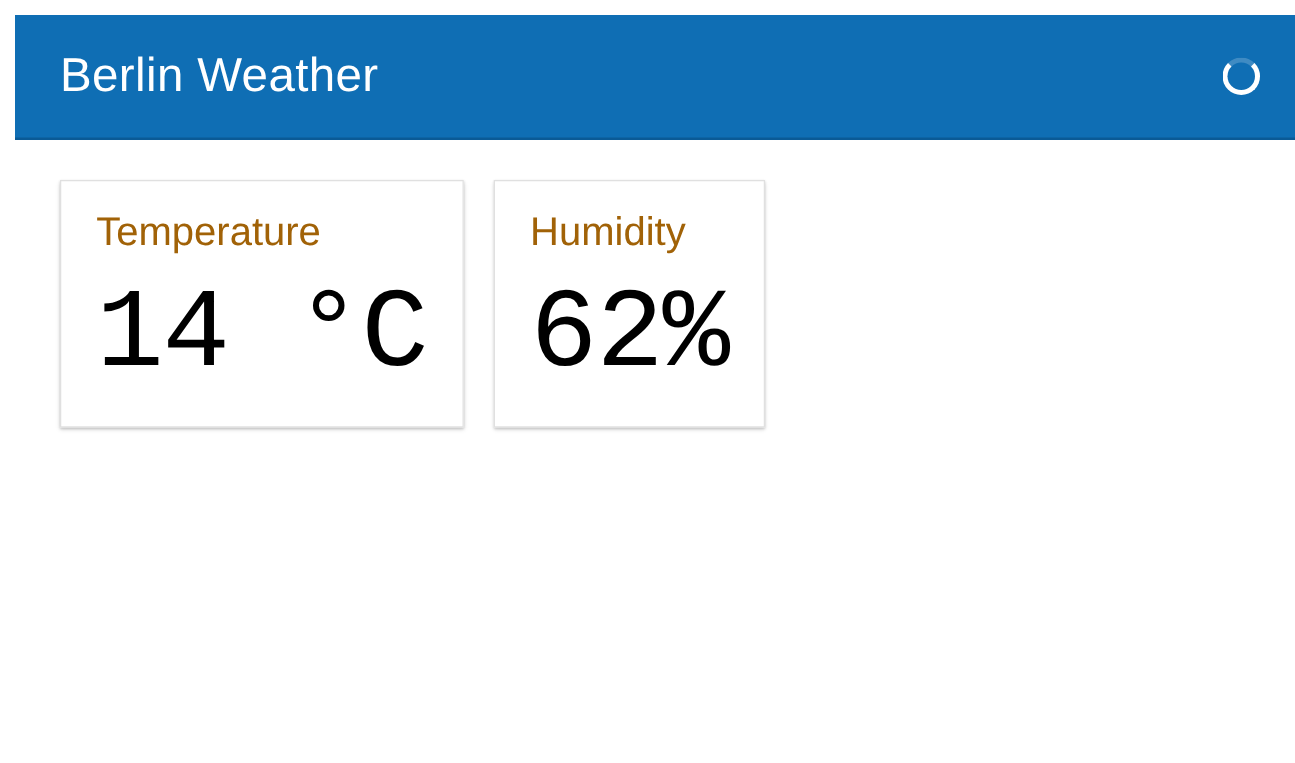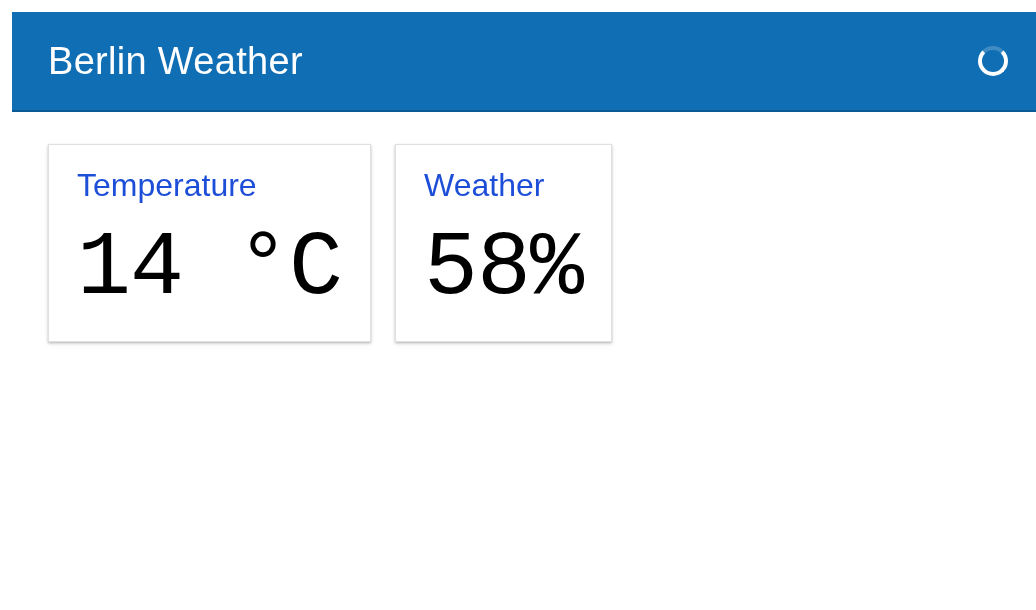--- a/index.html
+++ b/index.html
@@ -44,21 +44,21 @@
     .card {
       background: #ffffff;
       border: 1px solid #e0e0e0;
       box-shadow: 0 2px 4px rgba(0,0,0,0.12), 0 1px 2px rgba(0,0,0,0.18);
       padding: 18px 24px 20px 24px;
       min-width: 200px;
     }
     .card-label {
       font-size: 32px;
       font-weight: 400;
-      color: #1d4ed8;
+      color: #a16207;
       margin-bottom: 18px;
     }
     .card-value {
       font-size: 90px;
       font-weight: 400;
       color: #000000;
       line-height: 1.05;
       letter-spacing: -1px;
       font-family: Liberation Mono, monospace;
     }
@@ -70,16 +70,16 @@
   <div class="header-title">Berlin Weather</div>
   <div class="spinner-icon"></div>
 </div>
 
 <div class="content">
   <div class="card">
     <div class="card-label">Temperature</div>
     <div class="card-value">14 °C</div>
   </div>
   <div class="card">
-    <div class="card-label">Weather</div>
-    <div class="card-value">58%</div>
+    <div class="card-label">Humidity</div>
+    <div class="card-value">62%</div>
   </div>
 </div>
 
 </body></html>

